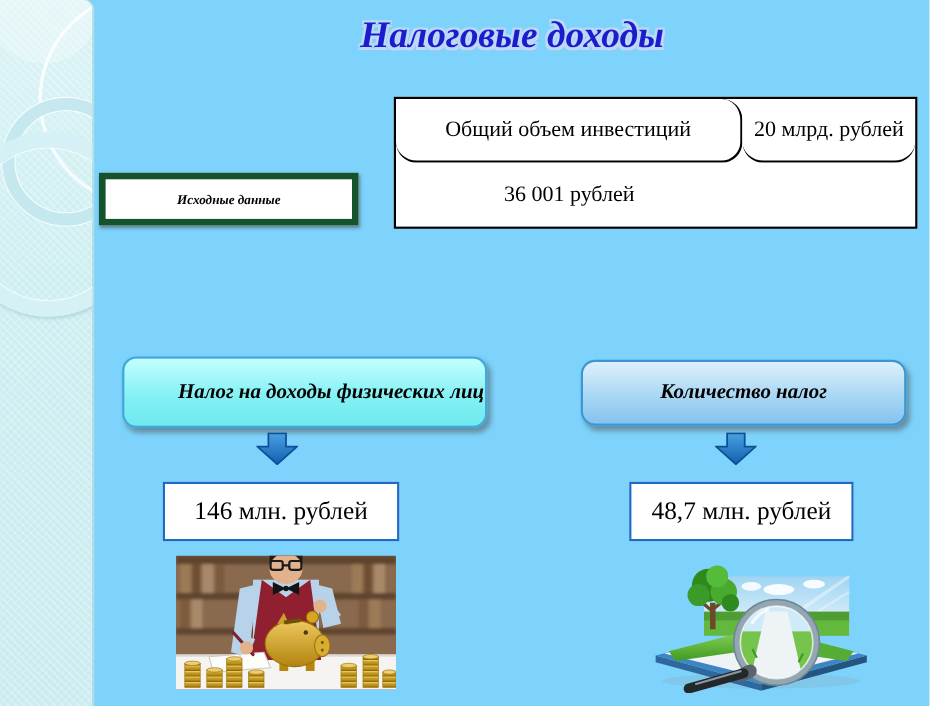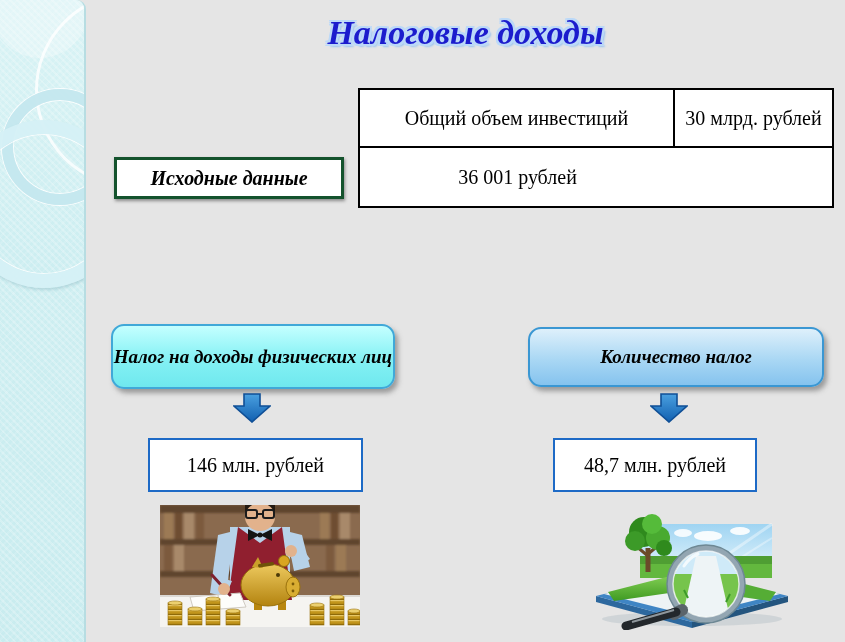--- a/index.html
+++ b/index.html
@@ -1,17 +1,17 @@
 <!DOCTYPE html>
 <html><head>
 <meta charset="utf-8">
 <style>
   html,body{margin:0;padding:0;background:#ffffff;}
   .slide{
-    position:relative;width:845px;height:642px;background:#e5e5e5;
+    position:relative;width:845px;height:642px;background:#7dd3fc;
     overflow:hidden;font-family:"Liberation Serif",serif;color:#000;
   }
   
   .sidebar{
     position:absolute;left:0;top:0;width:84px;height:642px;
     background:linear-gradient(180deg,#d9f3f5 0%,#cdeef1 40%,#c9ecef 100%);
     border-right:2px solid #b7dde2;
     border-top-right-radius:9px;
     overflow:hidden;
   }
@@ -33,66 +33,67 @@
     position:absolute;left:86px;right:0;top:14px;text-align:center;
     font-size:34px;font-weight:bold;font-style:italic;color:#1c1ccd;
     text-shadow:
       -2px -2px 0 #bcd9f8, 2px -2px 0 #bcd9f8, -2px 2px 0 #bcd9f8, 2px 2px 0 #bcd9f8,
       -2px 0 0 #bcd9f8, 2px 0 0 #bcd9f8, 0 -2px 0 #bcd9f8, 0 2px 0 #bcd9f8,
       3px 3px 2px #9cc4ef;
   }
   
   .source-box{
     position:absolute;left:90px;top:157px;width:224px;height:36px;
-    background:#ffffff;border:3px solid #14532d;
+    background:#ffffff;border:6px solid #14532d;
     box-shadow:1px 2px 3px rgba(50,50,50,.5);
     display:flex;align-items:center;justify-content:center;
-    font-size:20px;font-weight:bold;font-style:italic;margin-left:24px;
+    font-size:12px;font-weight:bold;font-style:italic;
   }
   
   .data-table{
     position:absolute;left:358px;top:88px;width:472px;
     border:2px solid #000;display:grid;grid-template-columns:315px 1fr;
     grid-auto-rows:58px;background:#fff;
   }
   .cell{
     display:flex;align-items:center;justify-content:center;text-align:center;
-    font-size:20px;line-height:1.2;padding:0 10px;
+    font-size:20px;line-height:1.2;padding:0 10px;border-radius:19px;
   }
   .cell.lab{border-right:2px solid #000;}
   .cell.rb{border-bottom:2px solid #000;}
   
   .tax-box{
     position:absolute;border-radius:13px;
     display:flex;align-items:center;justify-content:center;text-align:center;
     font-size:19px;font-weight:bold;font-style:italic;line-height:1.35;
     box-shadow:3px 4px 5px rgba(80,80,80,.5);
   }
   .tax-box.a{
     left:111px;top:324px;width:280px;height:61px;
     background:linear-gradient(180deg,#c4ffff 0%,#84f1f4 55%,#6fe8ee 100%);
     border:2px solid #40a8d8;
+    padding-left:48px;
   }
   .tax-box.b{
     left:528px;top:327px;width:292px;height:56px;
     background:linear-gradient(180deg,#def0fb 0%,#a9d7f4 55%,#85c3ee 100%);
     border:2px solid #3a97d3;
   }
   
   .arrow{position:absolute;width:38px;height:30px;}
   .arrow.a{left:233px;top:393px;}
   .arrow.b{left:650px;top:393px;}
   
   .amount-box{
     position:absolute;top:438px;height:50px;background:#fff;
     border:2px solid #1d6ac6;display:flex;align-items:center;justify-content:center;
-    font-size:20px;
+    font-size:23px;
   }
   .amount-box.a{left:148px;width:211px;}
-  .amount-box.b{left:553px;width:200px;text-align:center;}
+  .amount-box.b{left:572px;width:200px;text-align:center;}
   
   .photo{position:absolute;overflow:hidden;}
   .photo.a{left:160px;top:505px;width:200px;height:122px;}
   .photo.b{left:588px;top:498px;width:212px;height:132px;}
   .photo svg{display:block;}
 </style>
 </head>
 <body>
 
 <div class="slide">
@@ -106,21 +107,21 @@
   </div>
 
   <div class="title">Налоговые доходы</div>
 
   <div class="source-box">
     <span>Исходные данные</span>
   </div>
 
   <div class="data-table">
     <div class="cell lab rb">Общий объем инвестиций</div>
-    <div class="cell rb">30 млрд. рублей</div>
+    <div class="cell rb">20 млрд. рублей</div>
     <div class="cell">36 001 рублей</div>
   </div>
 
   <div class="tax-box a">
     <span>Налог на доходы физических лиц</span>
   </div>
   <svg class="arrow a" viewBox="0 0 38 30">
     <defs>
       <linearGradient id="arrowG" x1="0" y1="0" x2="0" y2="1">
         <stop offset="0" stop-color="#4aa0e0"></stop>

